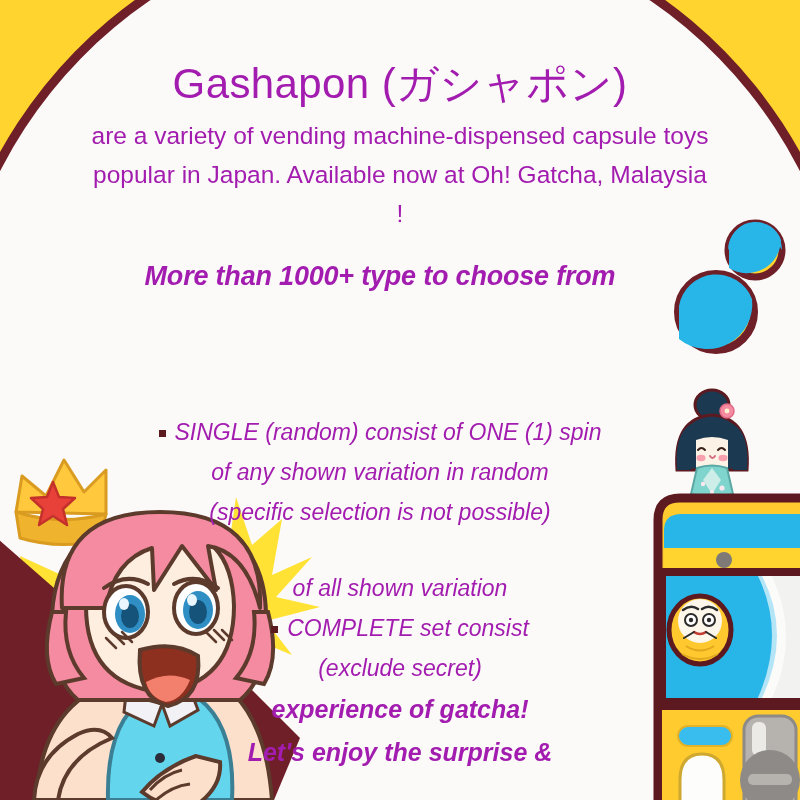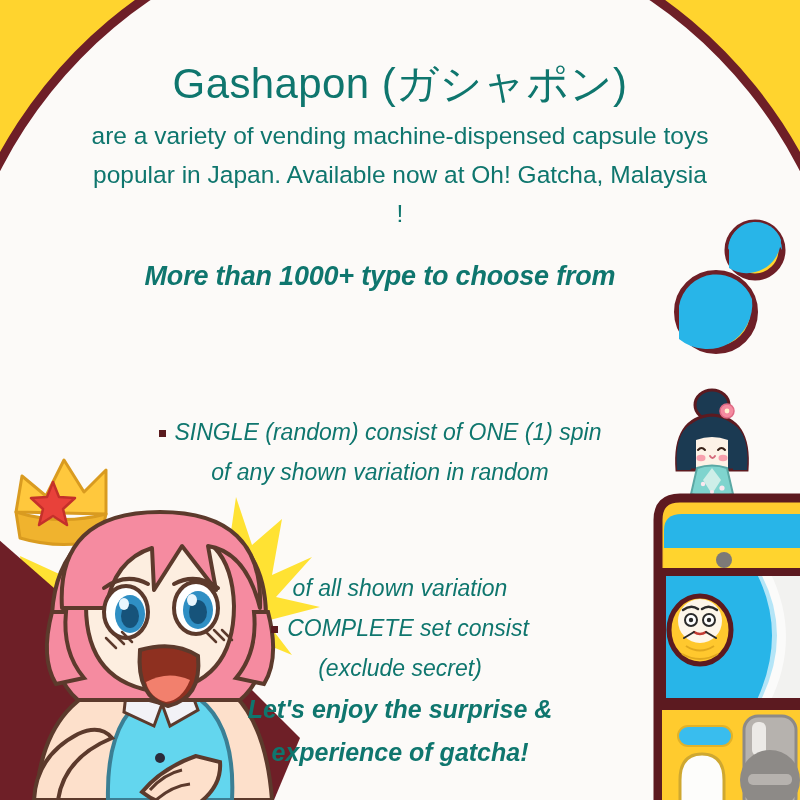--- a/index.html
+++ b/index.html
@@ -23,21 +23,21 @@
   }
   
   .panel-mask-bottom{
     position:absolute;left:0;top:662px;width:800px;height:140px;
     background:#fcfaf8;
   }
 
   
   .content{
     position:absolute;left:0;top:0;width:800px;height:800px;
-    color:#0f766e;text-align:center;
+    color:#a21caf;text-align:center;
   }
   .title{
     position:absolute;top:58px;left:0;width:800px;
     font-size:42px;line-height:52px;font-weight:400;letter-spacing:.4px;
   }
   .lede{
     position:absolute;top:116px;left:90px;width:620px;
     font-size:24.5px;line-height:39px;font-weight:400;
   }
   .shout{
@@ -223,26 +223,27 @@
     <div class="title">Gashapon (ガシャポン)</div>
     <div class="lede">are a variety of vending machine-dispensed capsule toys popular in Japan. Available now at Oh! Gatcha, Malaysia !</div>
 
     <div class="shout">
       <div>More than 1000+ type to choose from</div>
     </div>
 
     <div class="bullet-block" id="block-single">
       <span class="bq"><span class="mark"></span><span>SINGLE (random) consist of ONE (1) spin</span></span>
       <span class="bq">of any shown variation in random</span>
+      <span class="bq">(specific selection is not possible)</span>
     </div>
 
     <div class="bullet-block" id="block-complete">
       <span class="bq">of all shown variation</span>
       <span class="bq"><span class="mark"></span><span>COMPLETE set consist</span></span>
       <span class="bq">(exclude secret)</span>
     </div>
 
     <div class="closing">
+      <div>experience of gatcha!</div>
       <div>Let's enjoy the surprise &amp;</div>
-      <div>experience of gatcha!</div>
     </div>
   </div>
 </div>
 
 </body></html>

